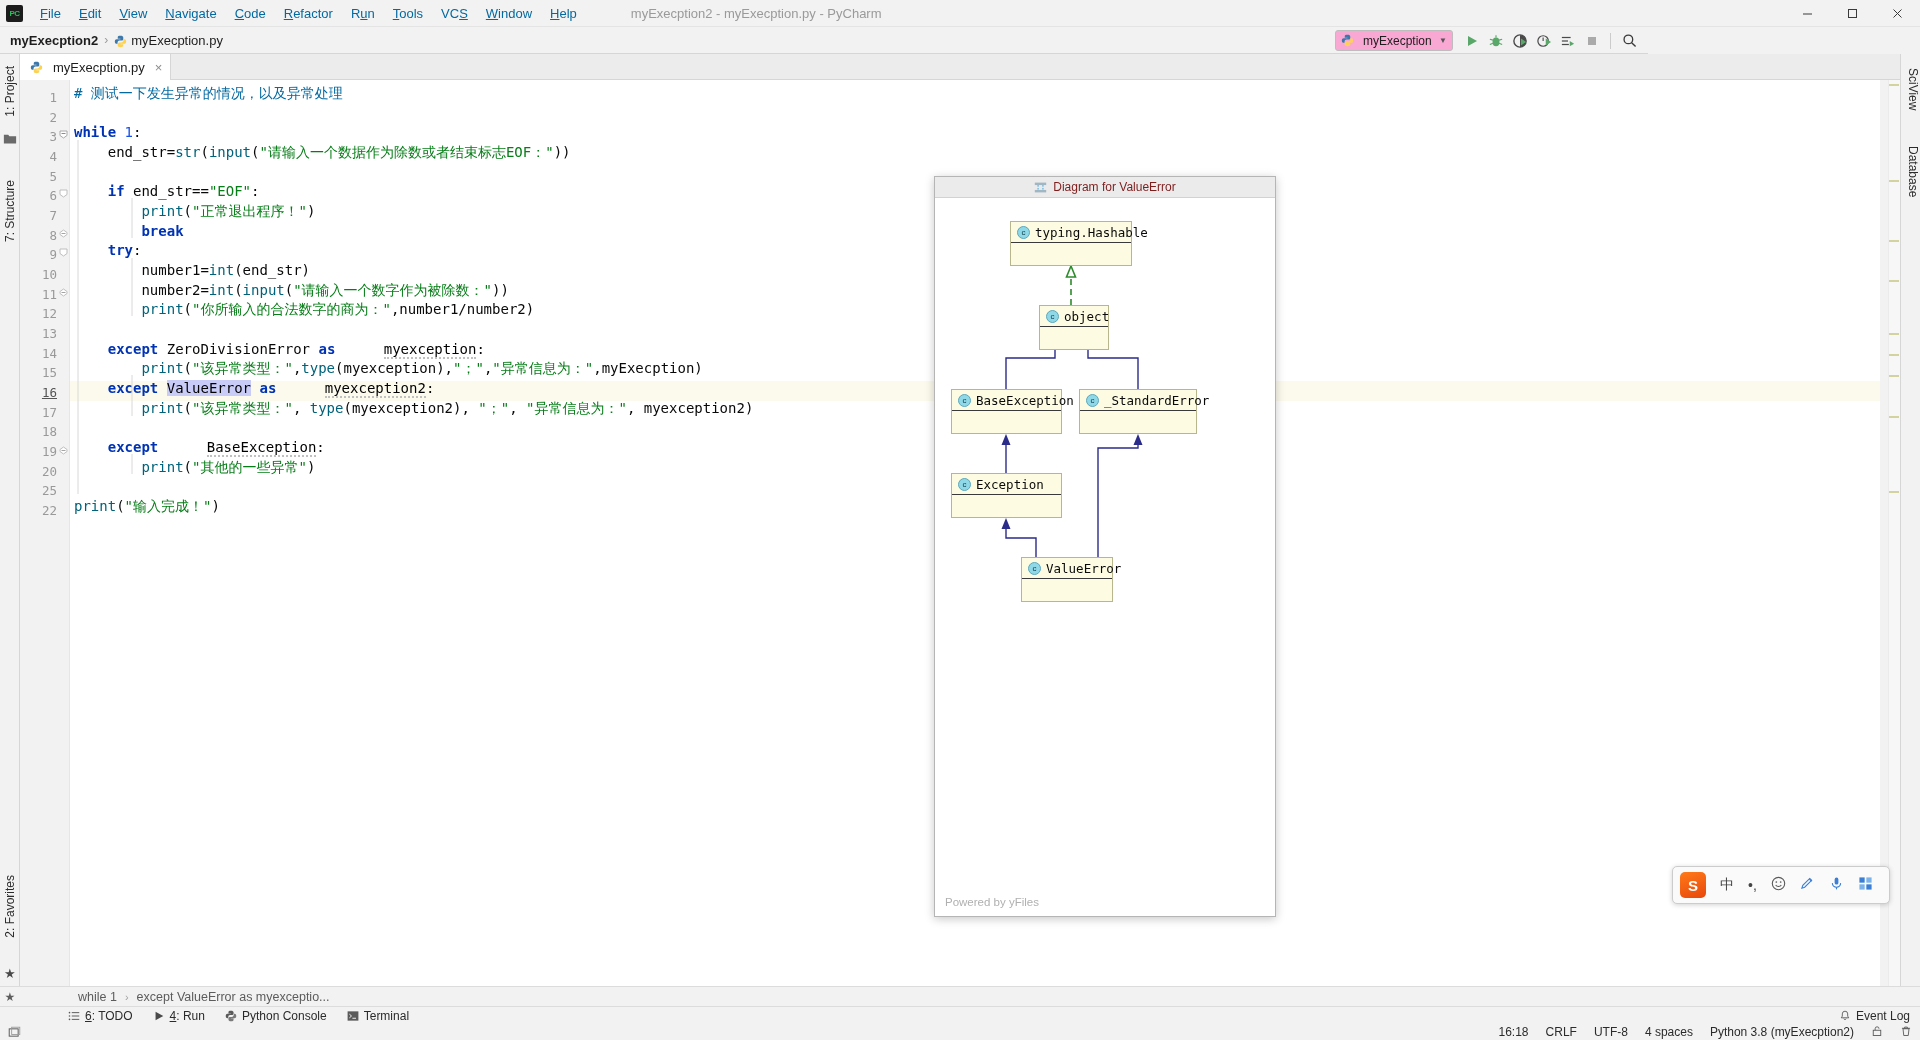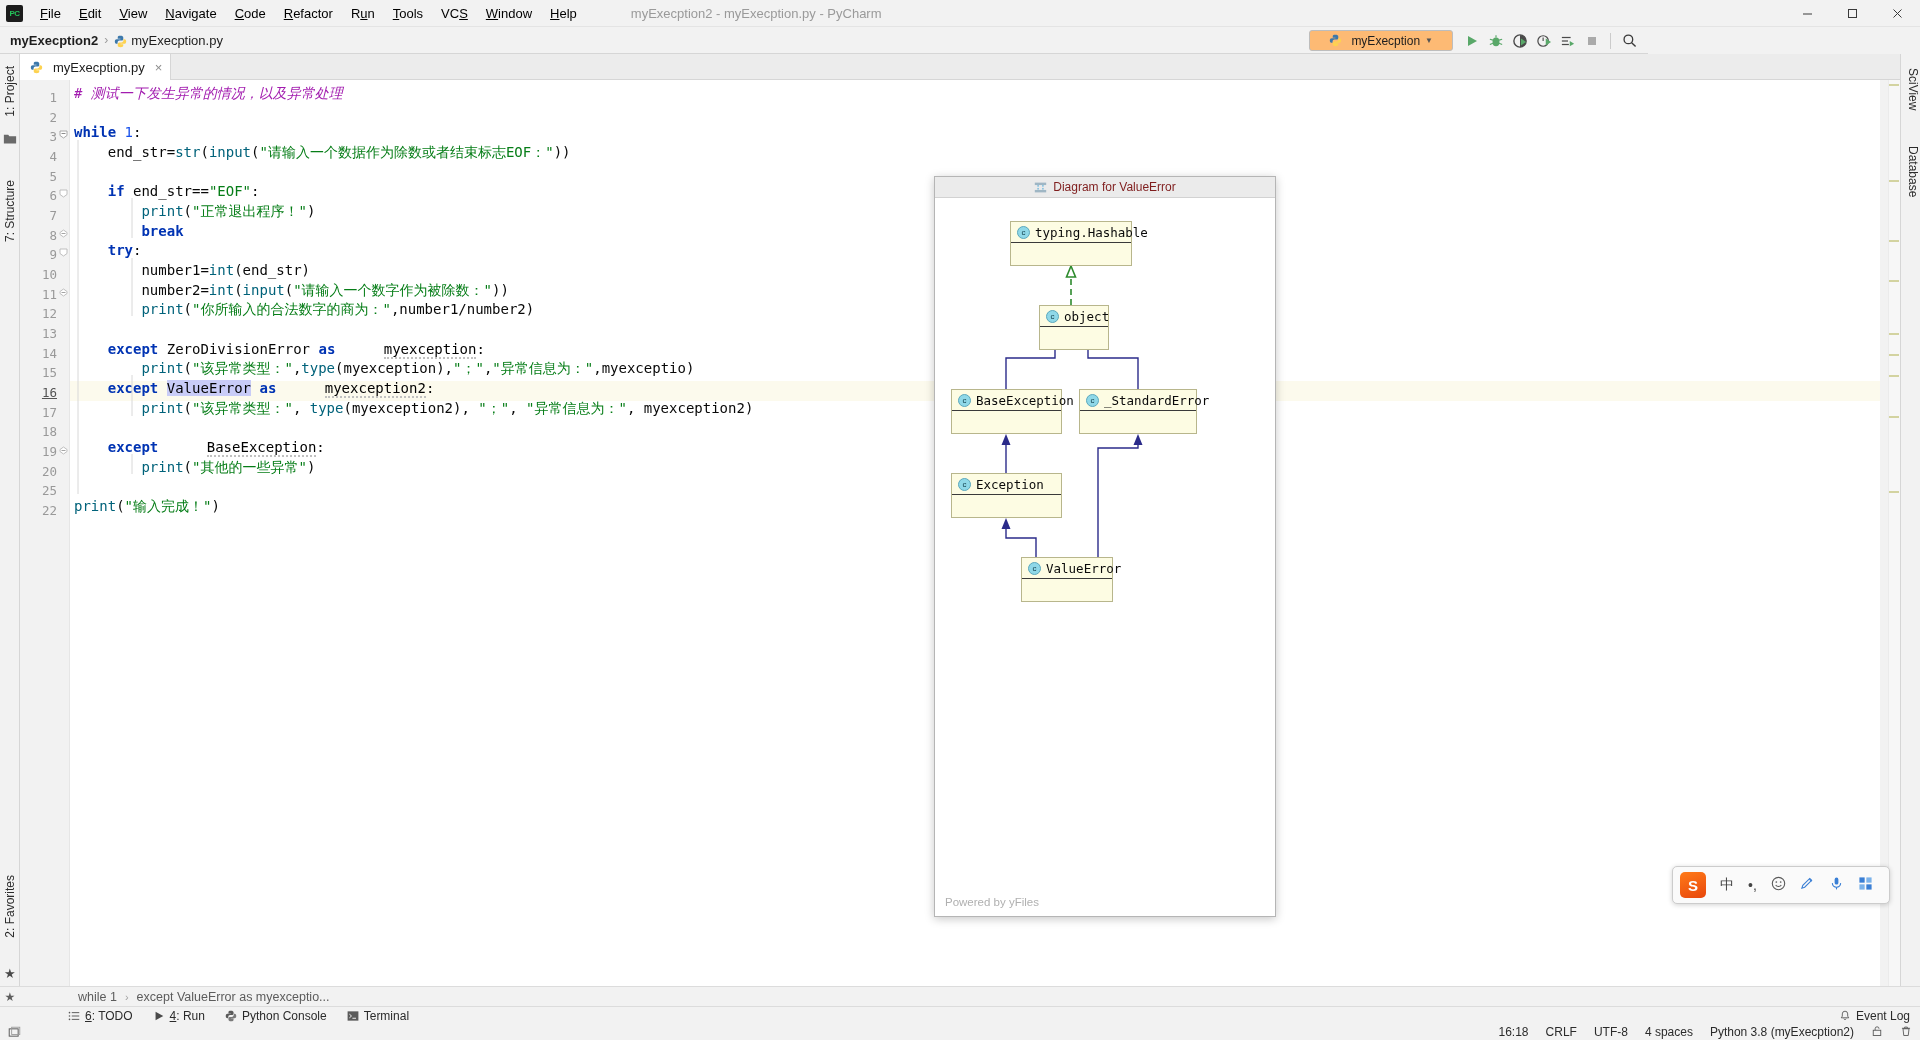--- a/index.html
+++ b/index.html
@@ -18,21 +18,21 @@
     border-bottom: 1px solid #e4e4e4;
   }
   .pc-logo {
     width: 17px; height: 17px; margin-left: 6px; margin-right: 8px;
     background: #1c1c1c; border-radius: 2px; position: relative;
     display: flex; align-items: center; justify-content: center;
   }
   .pc-logo span { color: #25c25a; font-size: 8px; font-weight: bold; letter-spacing: -0.5px; }
   .menubar { display: flex; align-items: center; height: 27px; }
   .menu-item {
-    font-size: 13px; color: #000000; padding: 3px 9px; line-height: 17px;
+    font-size: 13px; color: #0369a1; padding: 3px 9px; line-height: 17px;
     cursor: default; white-space: nowrap;
   }
   .menu-item u { text-decoration: underline; }
   .win-title {
     font-size: 13px; color: #9a9a9a; margin-left: 45px; white-space: nowrap;
   }
   .win-ctrl { position: absolute; right: 0; top: 0; height: 27px; display: flex; }
   .win-btn {
     width: 45px; height: 27px; display: flex; align-items: center; justify-content: center;
     font-size: 13px; color: #3a3a3a;
@@ -51,21 +51,21 @@
   .py-ico {
     width: 13px; height: 13px; margin-right: 4px; position: relative; display:inline-block;
     vertical-align: -2px;
   }
   .toolbar-right {
     position: absolute; right: 8px; top: 0; height: 27px;
     display: flex; align-items: center; gap: 2px;
   }
   .run-config {
     height: 21px; min-width: 118px; border: 1px solid #bdbdbd; border-radius: 3px;
-    background: #fdba74; display: flex; align-items: center; padding: 0 19px;
+    background: #f9a8d4; display: flex; align-items: center; padding: 0 5px;
     font-size: 12px; color: #1d1d1d; gap: 5px; margin-right: 6px;
   }
   .tb-btn {
     width: 22px; height: 22px; display: flex; align-items: center; justify-content: center;
   }
   .tb-sep { width: 1px; height: 16px; background: #cbcbcb; margin: 0 5px; }
 
   
   .rail-left {
     position: absolute; left: 0; top: 54px; width: 20px; height: 932px;
@@ -115,21 +115,21 @@
     position: absolute; left: 4px; white-space: pre; font-size: 14px;
     font-family: "DejaVu Sans Mono", monospace; line-height: 19.5px; letter-spacing: 0px;
   }
   .hl-row {
     position: absolute; left: 20px; width: 1860px; height: 20px; background: #fcfaed;
   }
   .kw   { color: #0033b3; font-weight: bold; }
   .str  { color: #067d17; }
   .fn   { color: #00627a; }
   .num  { color: #1750eb; }
-  .cmt  { color: #a21caf; font-style: italic; }
+  .cmt  { color: #0369a1; }
   .def  { color: #080808; }
   .sel  { background: #c9ccf7; }
   .squig { border-bottom: 2px dotted #c0c0c0; margin-left: 40px; }
 
   
   .fold {
     position: absolute; width: 9px; height: 9px; left: 1px;
   }
   .fold svg { display: block; }
 
@@ -461,21 +461,21 @@
     <div class="code-line" style="top:181px"><span class="def">        number1=</span><span class="fn">int</span><span class="def">(end_str)</span></div>
 
     <div class="code-line" style="top:201px"><span class="def">        number2=</span><span class="fn">int</span><span class="def">(</span><span class="fn">input</span><span class="def">(</span><span class="str">"请输入一个数字作为被除数："</span><span class="def">))</span></div>
 
     <div class="code-line" style="top:220px"><span class="def">        </span><span class="fn">print</span><span class="def">(</span><span class="str">"你所输入的合法数字的商为："</span><span class="def">,number1/number2)</span></div>
 
     <div class="code-line" style="top:240px"></div>
 
     <div class="code-line" style="top:260px"><span class="def">    </span><span class="kw">except</span><span class="def"> </span><span class="def">ZeroDivisionError</span><span class="def"> </span><span class="kw">as</span><span class="def"> </span><span class="squig">myexception</span><span class="def">:</span></div>
 
-    <div class="code-line" style="top:279px"><span class="def">        </span><span class="fn">print</span><span class="def">(</span><span class="str">"该异常类型："</span><span class="def">,</span><span class="fn">type</span><span class="def">(myexception),</span><span class="str">"；"</span><span class="def">,</span><span class="str">"异常信息为："</span><span class="def">,myexceptio)</span></div>
+    <div class="code-line" style="top:279px"><span class="def">        </span><span class="fn">print</span><span class="def">(</span><span class="str">"该异常类型："</span><span class="def">,</span><span class="fn">type</span><span class="def">(myexception),</span><span class="str">"；"</span><span class="def">,</span><span class="str">"异常信息为："</span><span class="def">,myExecption)</span></div>
 
     <div class="code-line" style="top:299px"><span class="def">    </span><span class="kw">except</span><span class="def"> </span><span class="sel">ValueError</span><span class="def"> </span><span class="kw">as</span><span class="def"> </span><span class="squig">myexception2</span><span class="def">:</span></div>
 
     <div class="code-line" style="top:319px"><span class="def">        </span><span class="fn">print</span><span class="def">(</span><span class="str">"该异常类型："</span><span class="def">, </span><span class="fn">type</span><span class="def">(myexception2), </span><span class="str">"；"</span><span class="def">, </span><span class="str">"异常信息为："</span><span class="def">, myexception2)</span></div>
 
     <div class="code-line" style="top:338px"></div>
 
     <div class="code-line" style="top:358px"><span class="def">    </span><span class="kw">except</span><span class="def"> </span><span class="squig">BaseException</span><span class="def">:</span></div>
 
     <div class="code-line" style="top:378px"><span class="def">        </span><span class="fn">print</span><span class="def">(</span><span class="str">"其他的一些异常"</span><span class="def">)</span></div>

